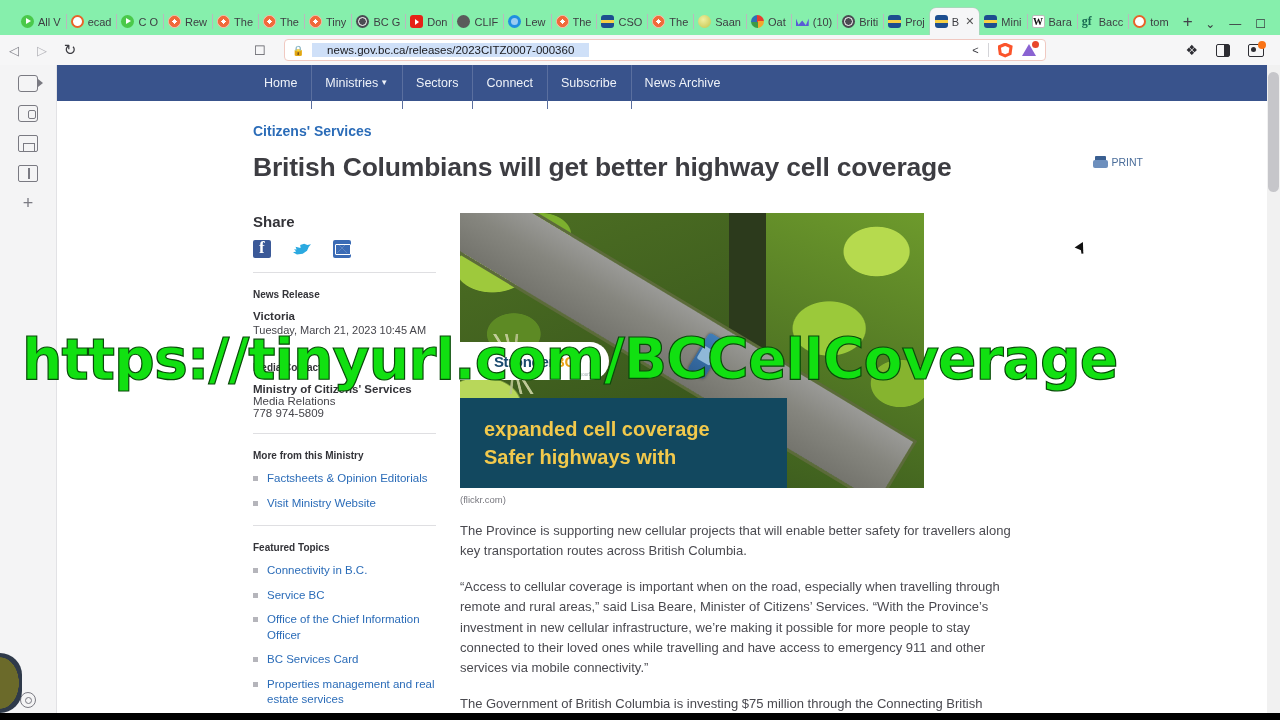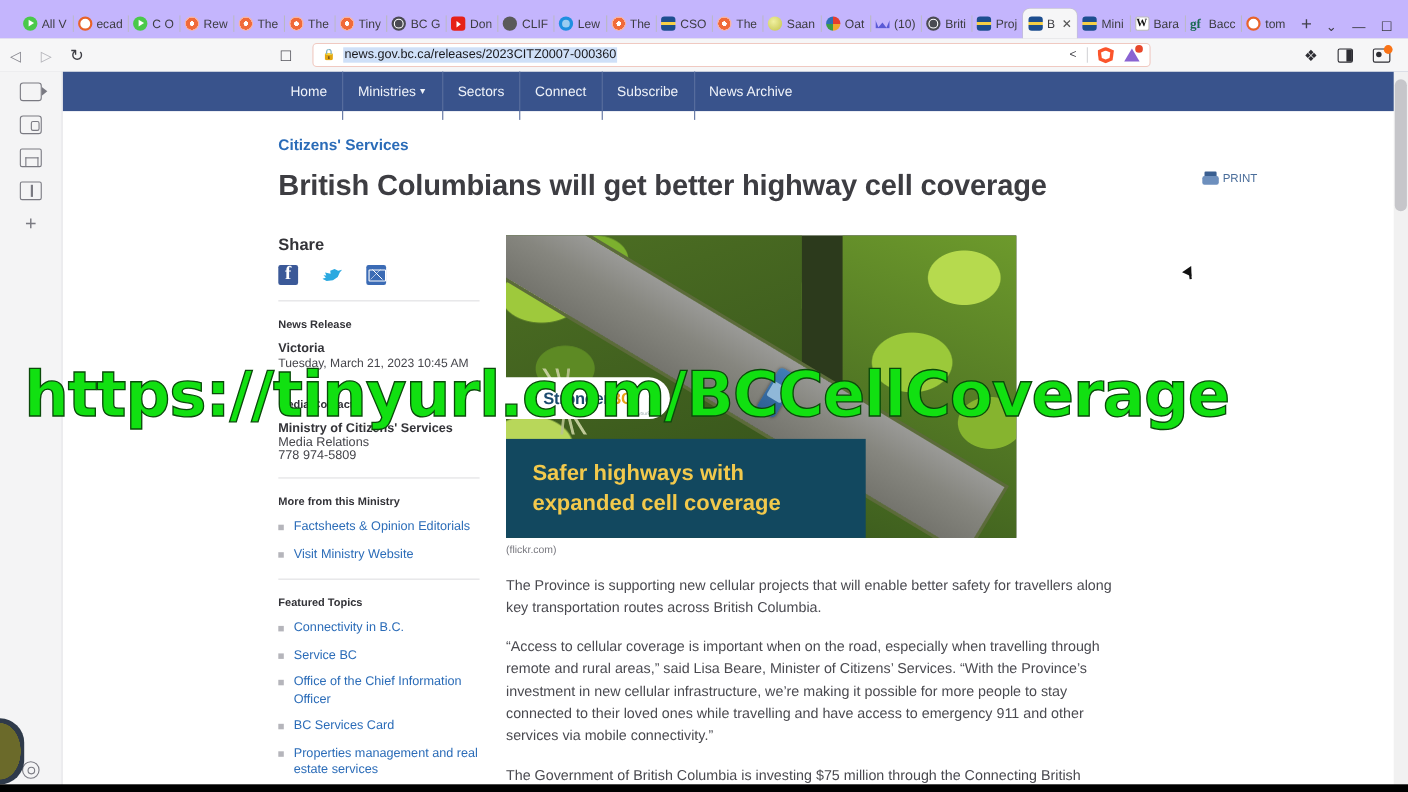--- a/index.html
+++ b/index.html
@@ -13,21 +13,21 @@
     position: relative;
     width: 1280px; height: 720px;
     background: #d8d8d8;
     overflow: hidden;
   }
 
   
   .tabstrip {
     position: absolute; left: 0; top: 0;
     width: 1280px; height: 35px;
-    background: #c4b5fd;
+    background: #86efac;
     display: flex; align-items: flex-end;
     padding-left: 16px;
   }
   .tab {
     height: 27px;
     min-width: 0;
     display: flex; align-items: center;
     gap: 4px;
     padding: 0 5px;
     border-radius: 6px 6px 0 0;
@@ -141,21 +141,21 @@
     background: #fff;
     border: 1px solid #f0c9c1;
     border-radius: 4px;
     display: flex; align-items: center;
     padding: 0 8px; gap: 7px;
   }
   .lock { font-size: 10px; color: #3a3a40; }
   .urltext {
     font-size: 11.5px; color: #18181c;
     background: #cfe0f8;
-    padding: 1px 1px;
+    padding: 1px 15px;
     white-space: nowrap;
   }
   .omni-right {
     margin-left: auto; display: flex; align-items: center; gap: 9px;
   }
   .share-ico { font-size: 11px; color: #3a3a40; }
   .vsep { width: 1px; height: 14px; background: #d4d4d8; }
   .brave-lion {
     width: 15px; height: 15px;
     background: #fb542b;
@@ -685,22 +685,22 @@
               <div class="vb-trees-r"></div>
               <div class="vb-road"></div>
               <div class="vb-car"></div>
               <div class="vb-branch"></div>
               <div class="strongerbc">
                 <span class="sbc-text"><span>Stronger</span><em>BC</em></span>
                 <span class="sbc-sub">yourBC</span>
               </div>
               <div class="caption-panel">
                 <div class="caption-text">
+                  <div>expanded cell coverage</div>
                   <div>Safer highways with</div>
-                  <div>expanded cell coverage</div>
                 </div>
               </div>
             </div>
             <div class="credit">(flickr.com)</div>
           </div>
           <div id="paragraphs">
               <p class="body-p">The Province is supporting new cellular projects that will enable better safety for travellers along key transportation routes across British Columbia.</p>
               <p class="body-p">“Access to cellular coverage is important when on the road, especially when travelling through remote and rural areas,” said Lisa Beare, Minister of Citizens’ Services. “With the Province’s investment in new cellular infrastructure, we’re making it possible for more people to stay connected to their loved ones while travelling and have access to emergency 911 and other services via mobile connectivity.”</p>
               <p class="body-p">The Government of British Columbia is investing $75 million through the Connecting British Columbia program, administered by Northern Development</p>
             </div>

